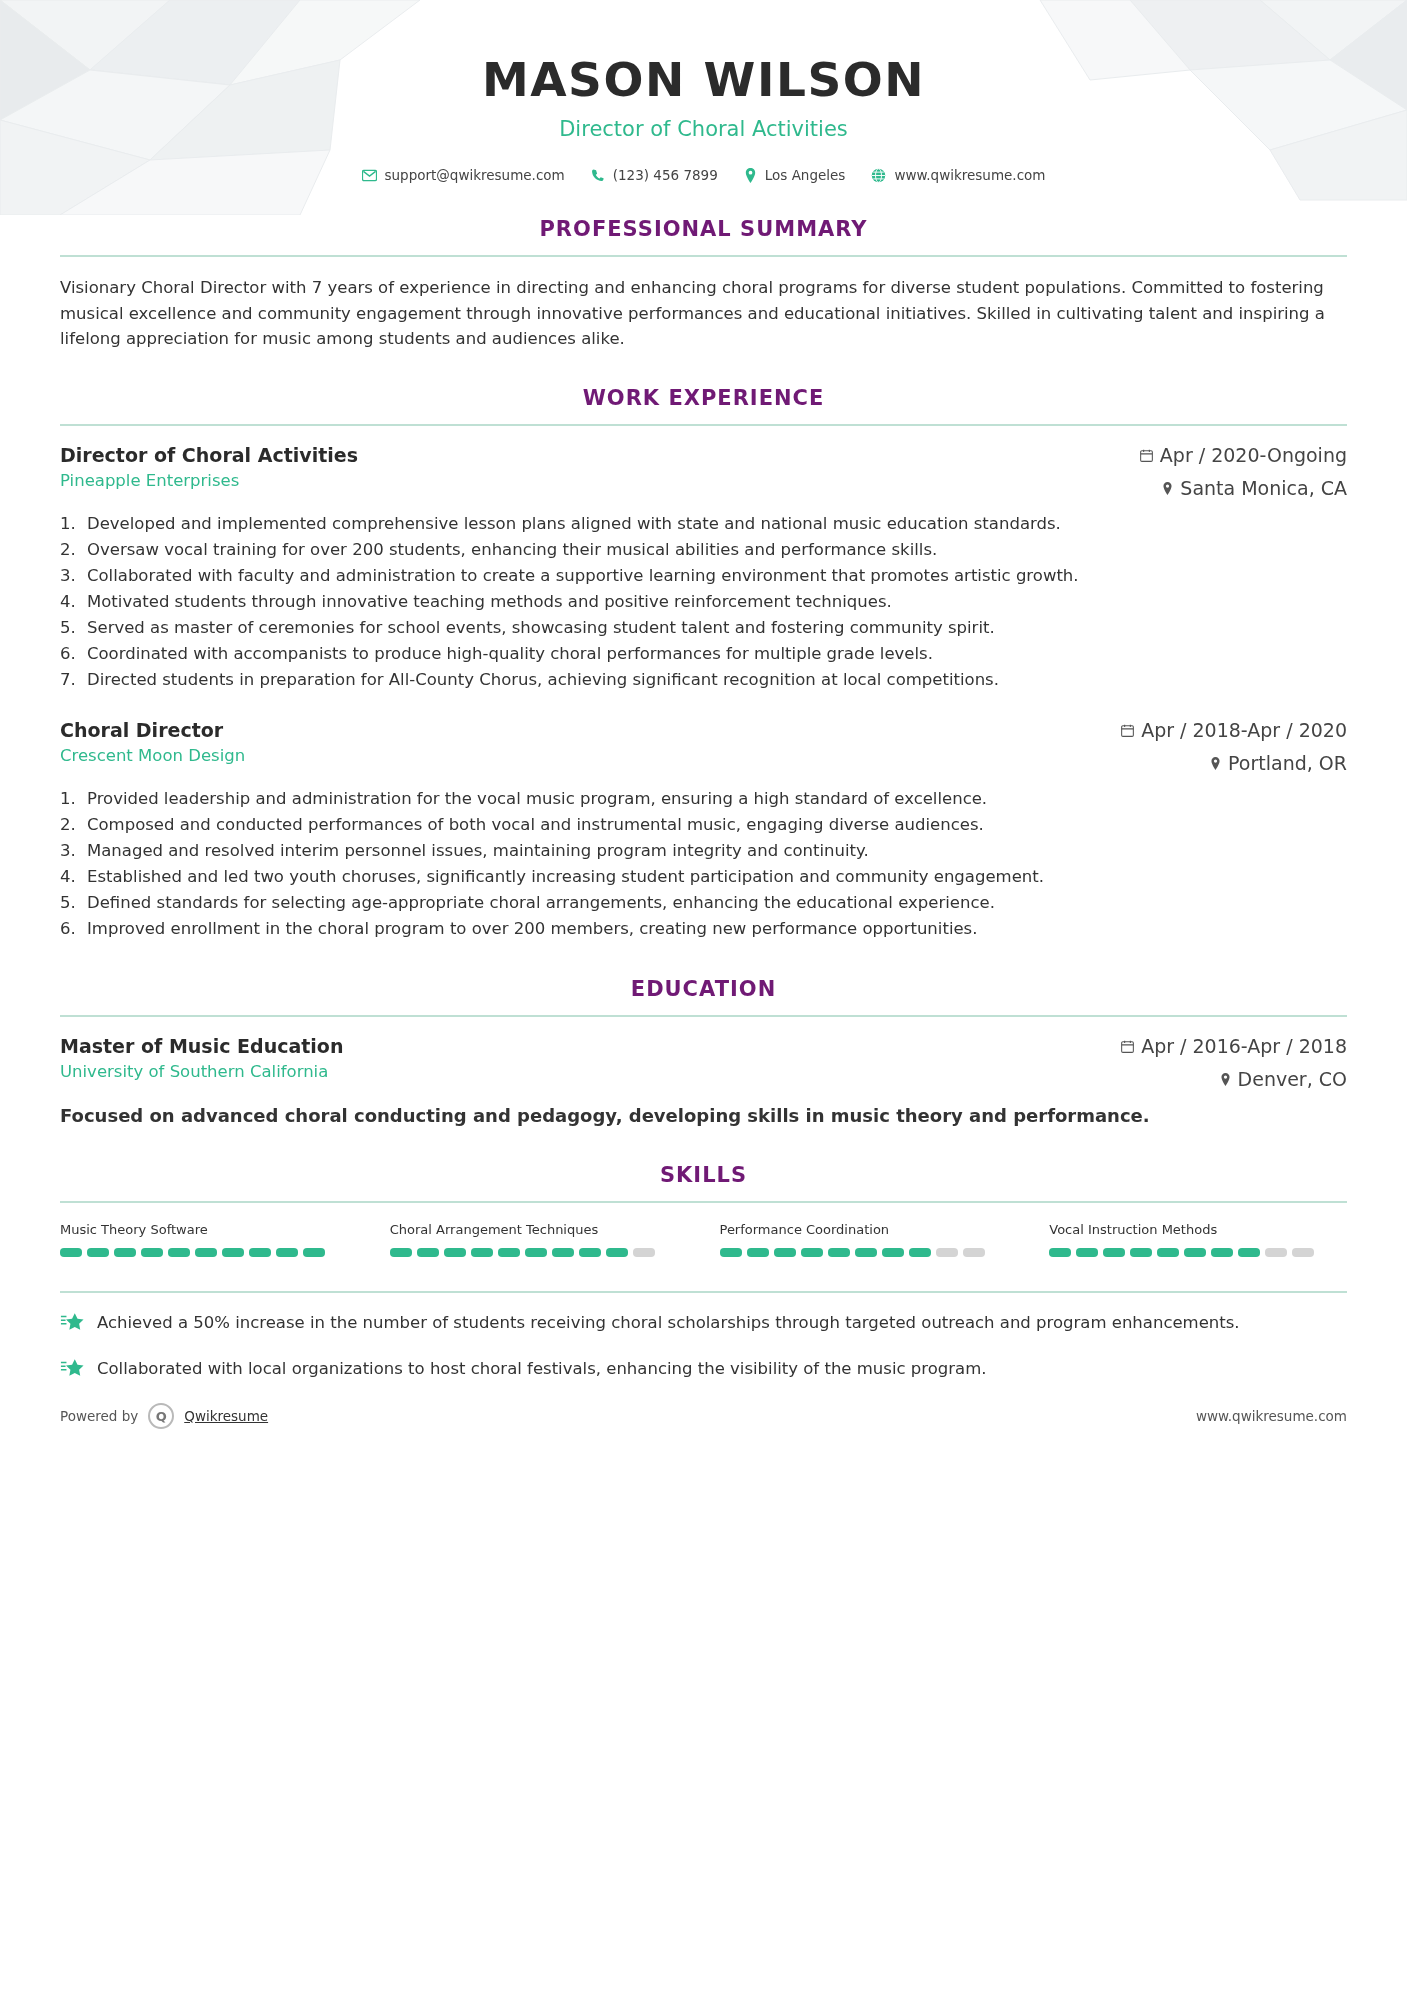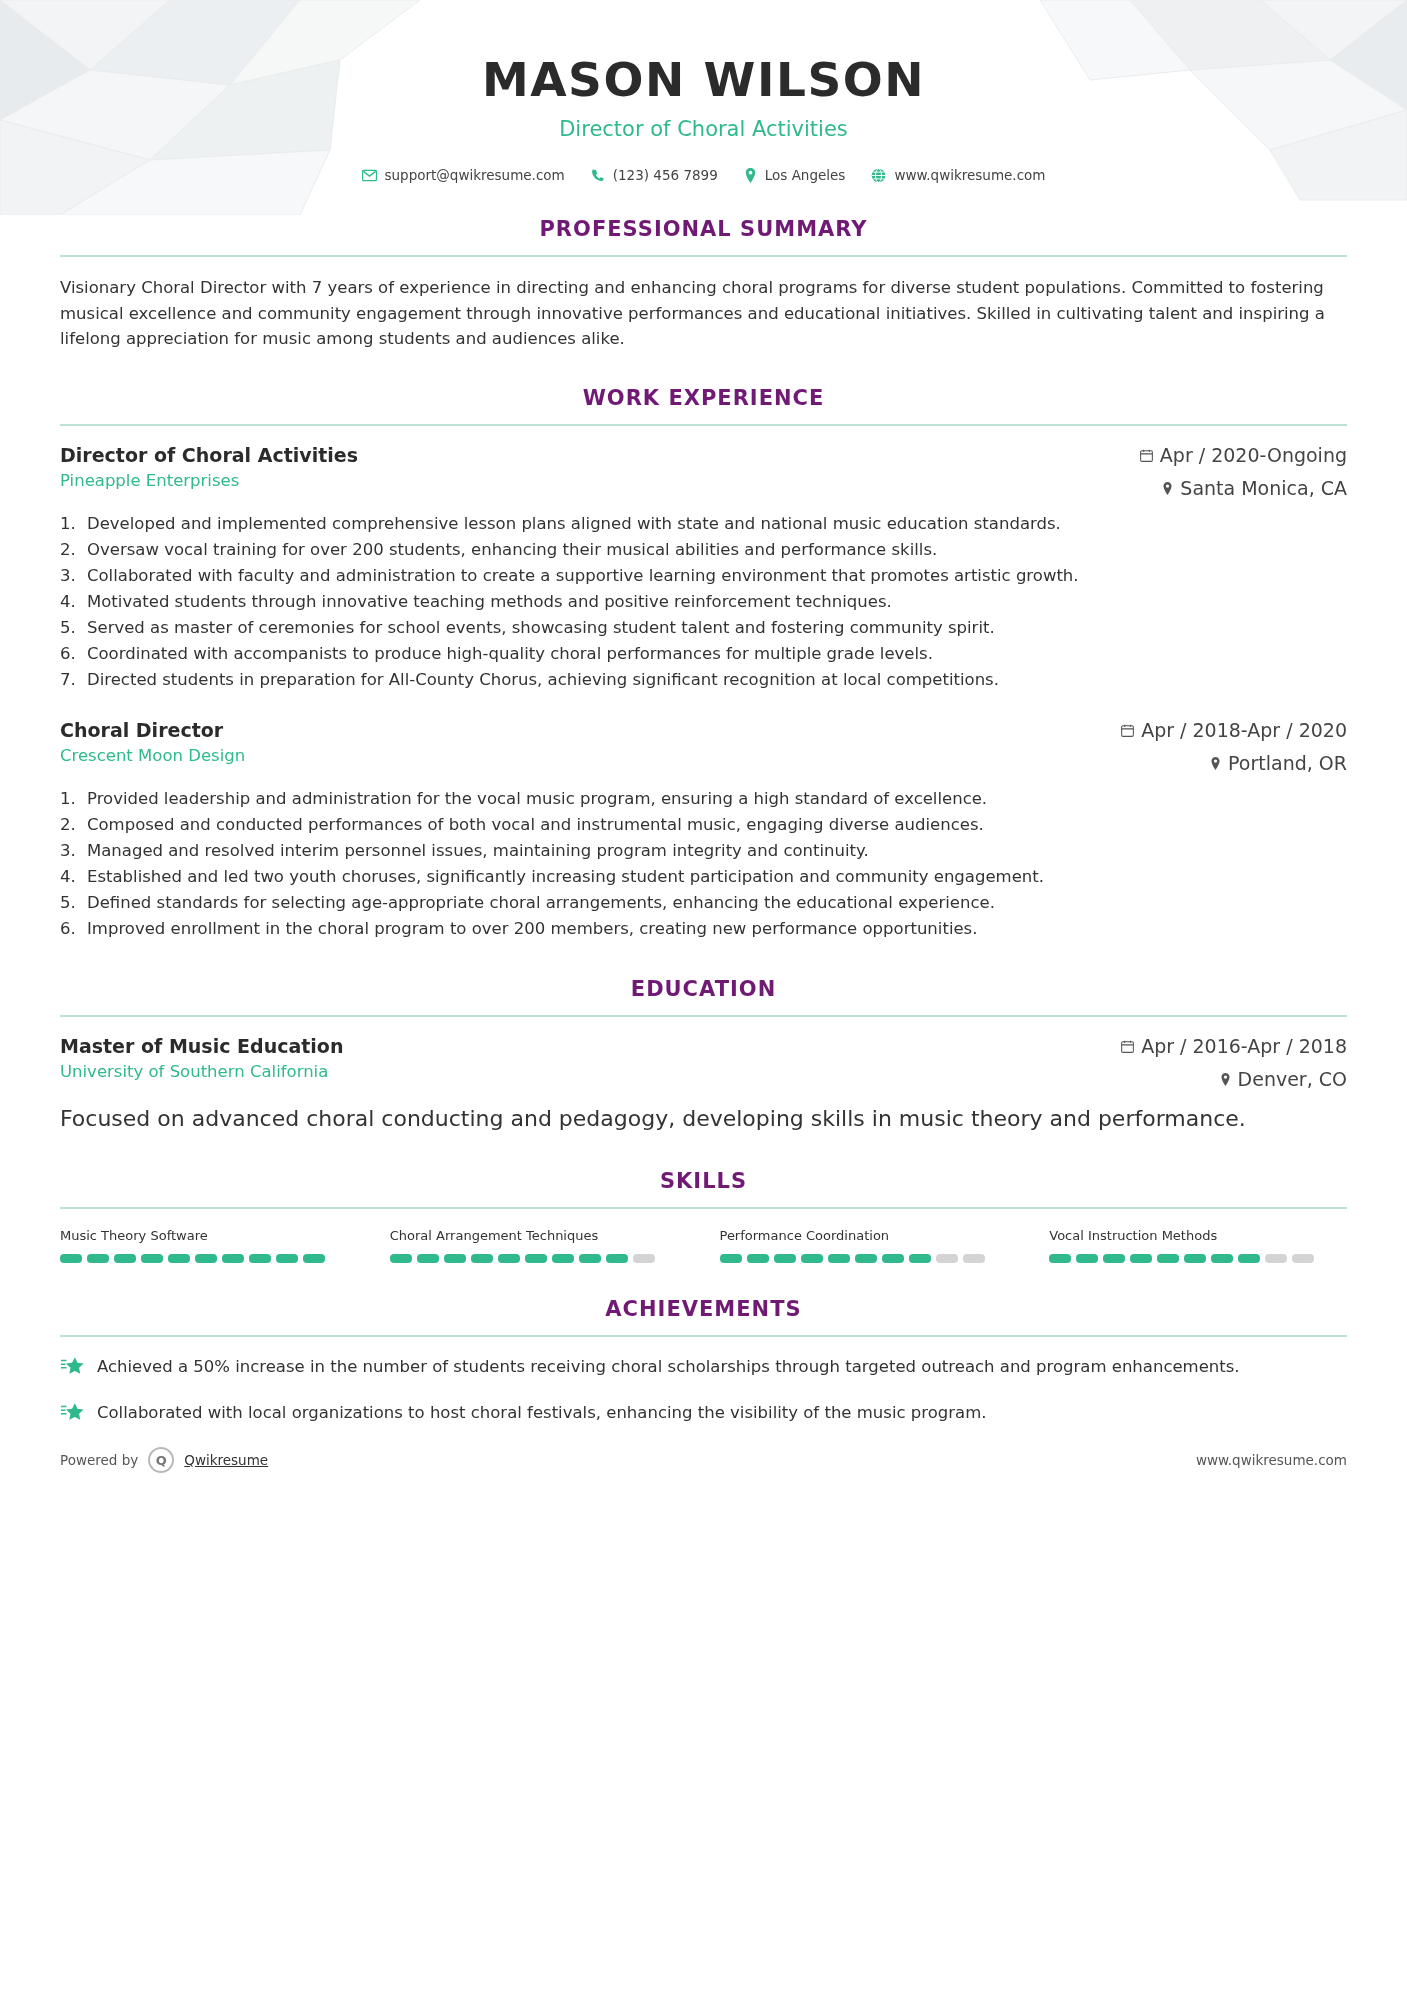--- a/index.html
+++ b/index.html
@@ -128,24 +128,25 @@
   .bullets li {
     font-size: 16.5px;
     line-height: 1.58;
     color: #333;
     display: flex;
     gap: 7px;
   }
   .bullets li .num { min-width: 20px; }
 
   .edu-desc {
-    font-size: 22px;
+    font-size: 18px;
     color: #333;
     margin-top: 12px;
     line-height: 1.5;
+    font-weight: bold;
   }
 
   
   .skills-grid {
     display: grid;
     grid-template-columns: repeat(4, 1fr);
     gap: 12px 32px;
     margin-top: 6px;
   }
   .skill-name {
@@ -491,21 +492,20 @@
               <span class="seg on"></span>
               <span class="seg on"></span>
               <span class="seg"></span>
               <span class="seg"></span>
             </div>
         </div>
       </div>
     </div>
 
     <div class="section">
-      <div class="section-title">ACHIEVEMENTS</div>
       <div class="rule"></div>
 
       <div class="ach-list">
         <div class="ach-item">
           <span>
             <svg width="24" height="22" viewBox="0 0 26 22">
               <path d="M1 5h6M1 9h5M1 13h6" stroke="#2fb98d" stroke-width="1.6" fill="none"></path>
               <path d="M16 1.5l3 6 6.5.9-4.8 4.6 1.2 6.4-5.9-3.1-5.9 3.1 1.2-6.4-4.8-4.6 6.6-.9z" fill="#2fb98d"></path>
             </svg>
           </span>

